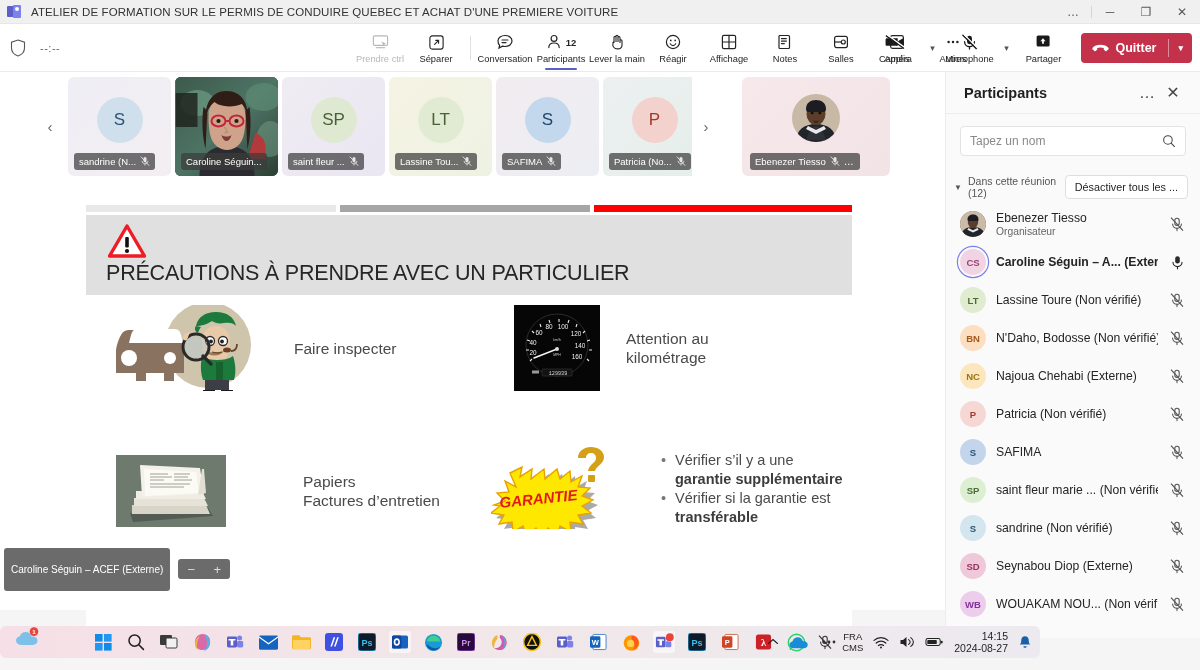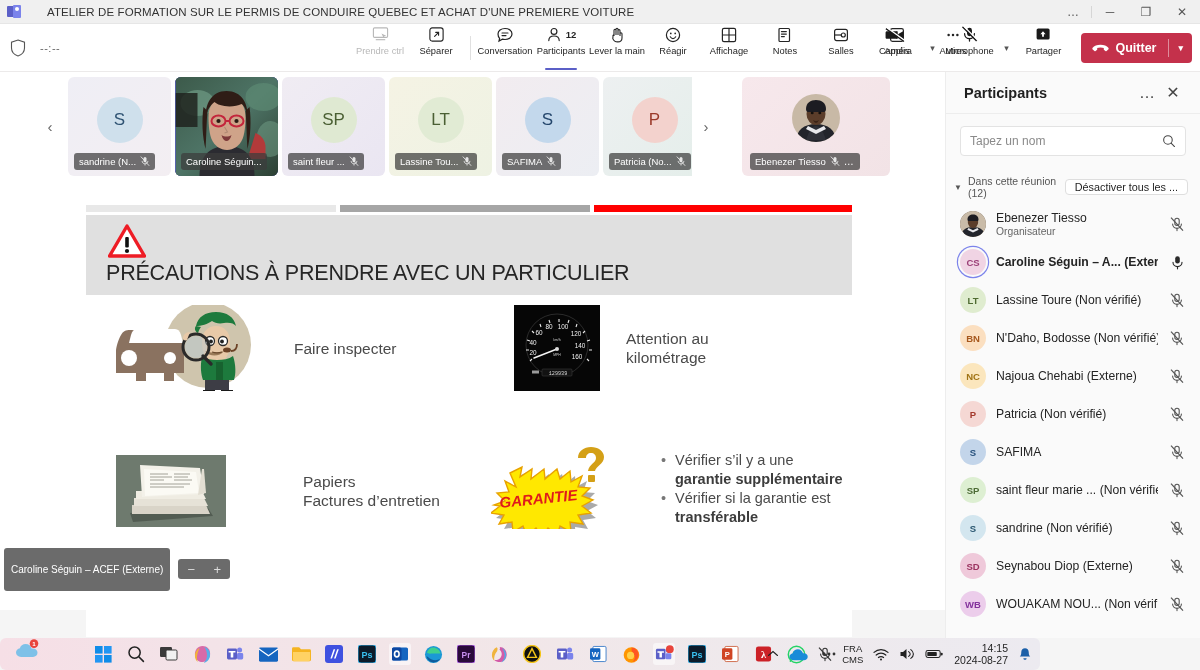--- a/index.html
+++ b/index.html
@@ -17,21 +17,21 @@
     background: #f0f0f0;
     display: flex; align-items: center;
     border-bottom: 1px solid #e6e6e6;
     position: relative;
   }
   .tb-logo { margin-left: 7px; width: 14px; height: 14px; position: relative; }
   .tb-logo .a { position:absolute; left:0; top:1px; width:7px; height:11px; background:#5b5fc7; border-radius:1px;}
   .tb-logo .b { position:absolute; left:6px; top:0px; width:8px; height:13px; background:#7b83eb; border-radius:1px;}
   .tb-logo .c { position:absolute; left:8px; top:2px; width:4px; height:4px; background:#fff; border-radius:50%;}
   .tb-title {
-    margin-left: 26px; font-size: 11.5px; color: #333;
+    margin-left: 10px; font-size: 11.5px; color: #333;
     letter-spacing: 0.1px; white-space: nowrap;
   }
   .tb-right { position: absolute; right: 0; top: 0; height: 24px; display: flex; align-items: center; }
   .tb-btn {
     width: 36px; height: 24px; display: flex; align-items: center; justify-content: center;
     color: #555; font-size: 12px;
   }
   .tb-sep { width:1px; height:12px; background:#d6d6d6; }
 
   
@@ -43,21 +43,21 @@
   .tool-left { display:flex; align-items:center; padding-left: 10px; gap: 14px; }
   .shield { width: 16px; height: 18px; }
   .timer { font-size: 11px; color: #666; letter-spacing: 0.5px; }
 
   .tool-center {
     position: absolute; left: 352px; top: 0; height: 48px;
     display: flex; align-items: center; gap: 0px;
   }
   .tool-item {
     width: 56px; height: 46px; display: flex; flex-direction: column;
-    align-items: center; gap: 2px;
+    align-items: center; justify-content: center; gap: 2px;
     font-size: 9.3px; color: #242424; cursor: pointer; position: relative;
     border-radius: 4px;
   }
   .tool-item.disabled { color: #b8b8b8; }
   .tool-item .ico { height: 19px; display:flex; align-items:center; justify-content:center; }
   .tool-item.active::after {
     content:''; position:absolute; bottom:1px; left:12px; right:12px;
     height:2px; background:#5b5fc7; border-radius:2px;
   }
   .vsep { width: 1px; height: 24px; background: #e0e0e0; margin: 0 6px; }
@@ -191,21 +191,21 @@
   .invite-btn {
     margin: 10px 14px 0 14px; height: 31px; border: 1px solid #dedede; background:#fff;
     border-radius: 4px; display:flex; align-items:center; justify-content:center; gap:7px;
     font-size: 12.3px; font-weight: 600; color:#242424; cursor:pointer;
   }
 
   .section-row { display:flex; align-items:center; padding: 11px 12px 6px 6px; gap: 4px; }
   .caret { font-size: 8px; color:#555; width: 12px; text-align:center; cursor:pointer; }
   .section-label { font-size: 10.5px; color:#555; line-height: 12px; flex:1; }
   .mute-all-btn {
-    border:1px solid #dedede; background:#fff; border-radius:4px; height:16px;
+    border:1px solid #dedede; background:#fff; border-radius:4px; height:24px;
     font-size:10.8px; color:#242424; padding: 0 9px; display:flex; align-items:center; cursor:pointer;
     white-space: nowrap;
   }
 
   .plist { padding: 0 8px; }
   .prow {
     height: 38px; display:flex; align-items:center; gap: 10px; padding: 0 6px 0 6px;
     border-radius: 4px; cursor: pointer;
   }
   .av {
@@ -215,21 +215,21 @@
   }
   .av.ring { box-shadow: 0 0 0 2px #fafafa, 0 0 0 3.2px #7b83eb; }
   .av.photo { overflow:hidden; position:relative; background:#8a7c6d; }
   .pname { flex:1; font-size: 12.2px; color:#242424; white-space: nowrap; overflow:hidden; }
   .pname.bold { font-weight: 600; }
   .psub { font-size: 10.3px; color: #666; margin-top: 1px; }
   .pmic { width: 18px; flex:0 0 auto; display:flex; align-items:center; justify-content:center; }
 
   
   .taskbar {
-    position:absolute; left:0; bottom:0; width:1040px; height: 32px;
+    position:absolute; left:0; bottom:12px; width:1040px; height: 32px;
     background: linear-gradient(90deg,#f6dfe6 0%,#f3e3e8 20%,#f2e6e8 45%,#efe9ec 70%,#eceaf0 100%);
     display:flex; align-items:center;border-radius:6px;
   }
   .tb-cloud { position:absolute; left: 14px; bottom: 5px; }
   .tb-center { position:absolute; left: 92px; bottom: 0; height:32px; display:flex; align-items:center; gap: 11px; }
   .tbi { width: 22px; height: 22px; display:flex; align-items:center; justify-content:center; cursor:pointer; position: relative; border-radius: 3px; }
   .tbi.active { background: rgba(255,255,255,.55); }
   .tray { position:absolute; right: 8px; bottom:0; height:32px; display:flex; align-items:center; gap: 10px; }
   .tray-lang { font-size: 9.5px; color:#1f1f1f; line-height: 11px; text-align:center; }
   .tray-clock { font-size: 10.5px; color:#1f1f1f; line-height: 12px; text-align:right; }

